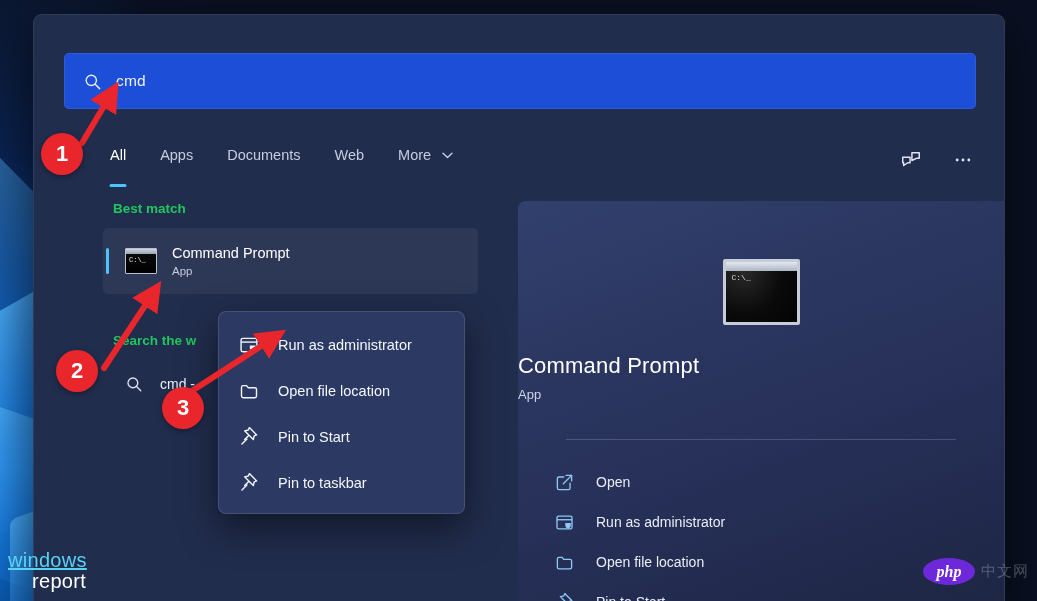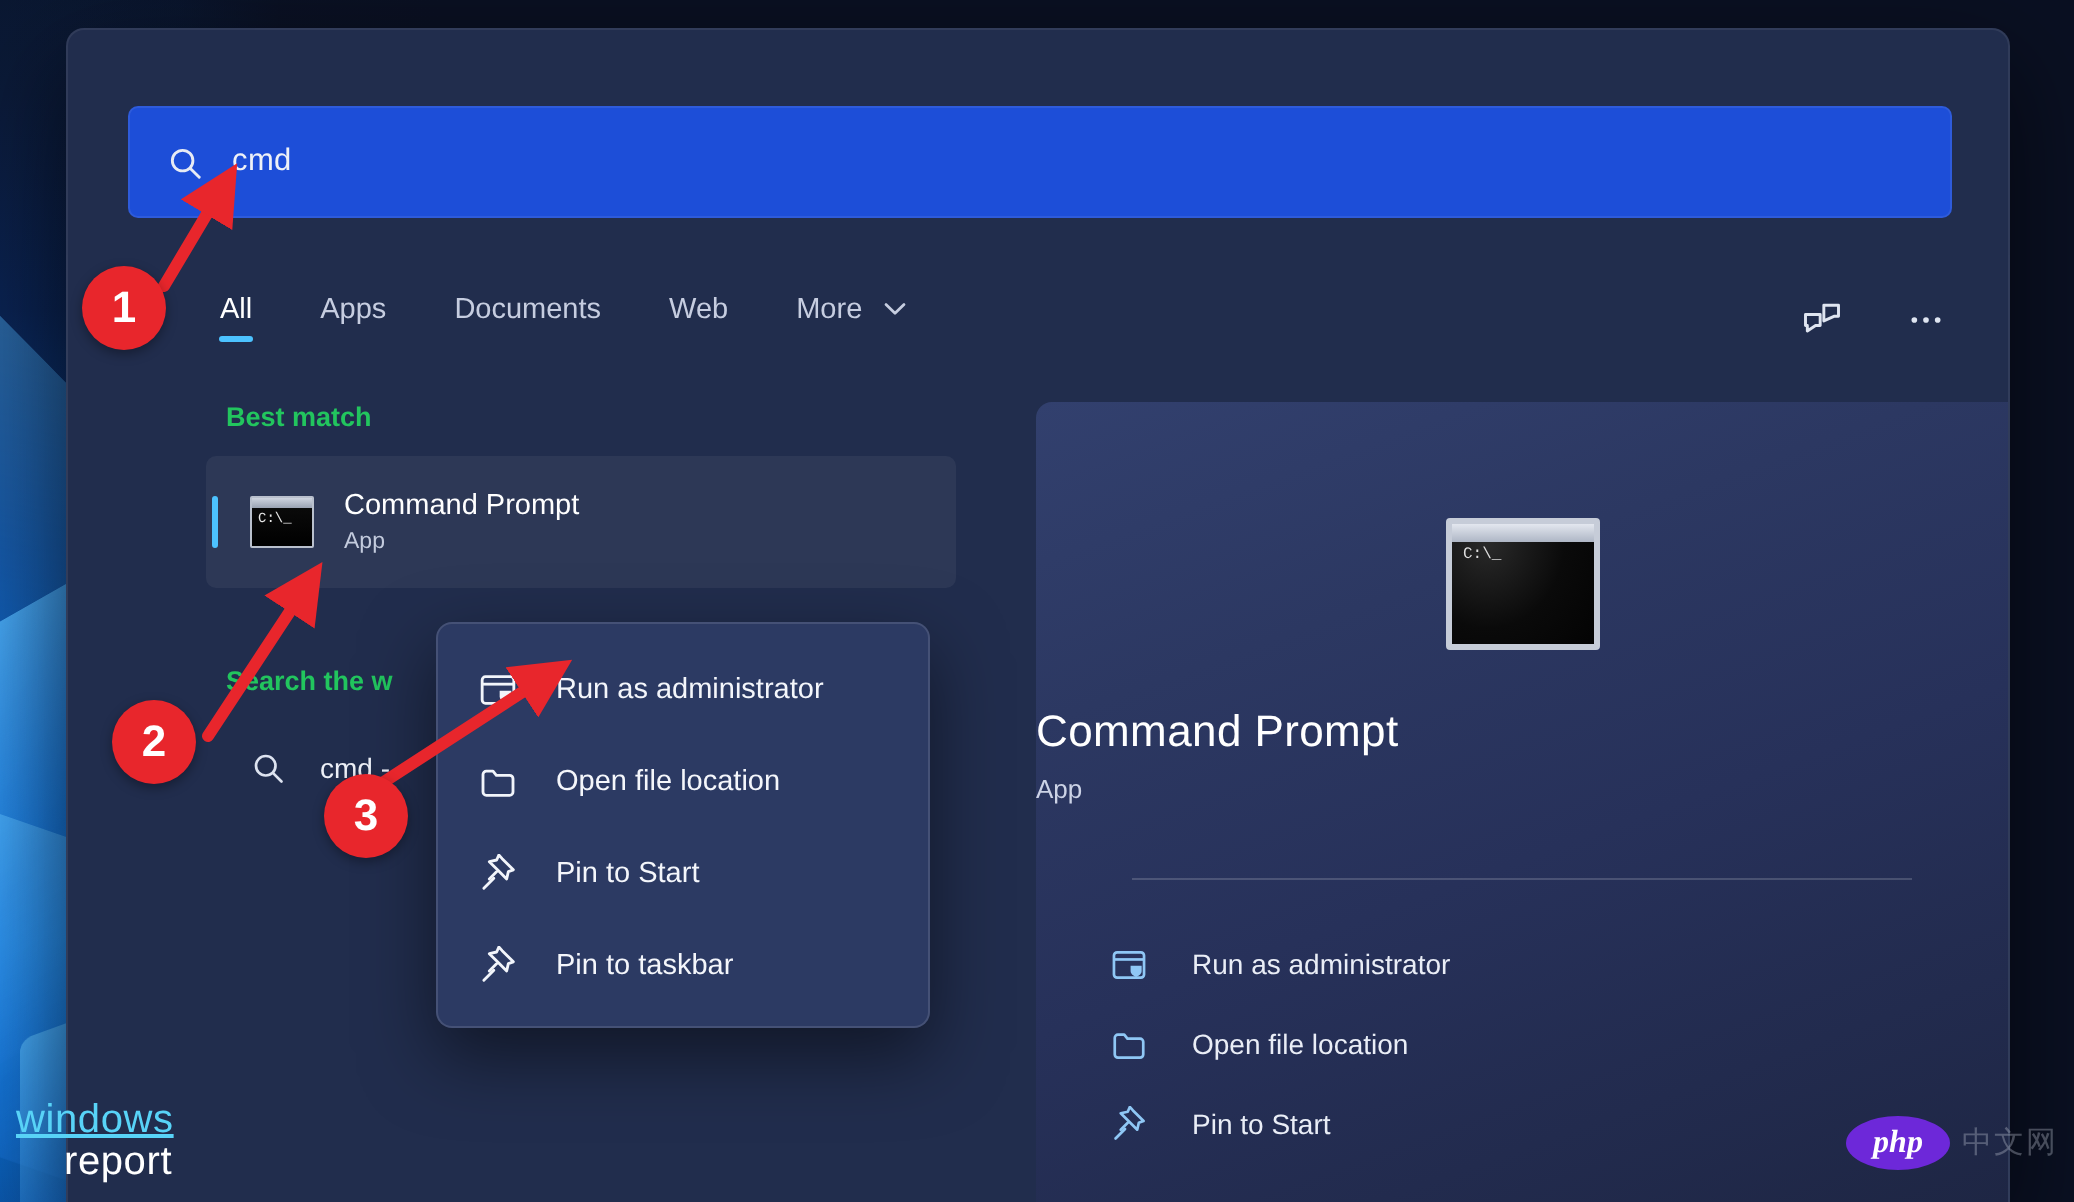--- a/index.html
+++ b/index.html
@@ -55,21 +55,21 @@
     gap: 14px;
   }
   #search-field .mag { flex: none; width:19px; height:19px; color:#e7ebf4; }
   #search-value { color: #eef1f7; font-size: 15.5px; letter-spacing: .2px; }
 
   
   #tabs {
     position: absolute; left: 76px; top: 132px;
     display: flex; align-items: flex-start; gap: 34px;
   }
-  .tab { position: relative; color: #c6cde0; font-size: 14.5px; padding-bottom: 8px; cursor: default; white-space: nowrap; }
+  .tab { position: relative; color: #c6cde0; font-size: 14.5px; padding-bottom: 24px; cursor: default; white-space: nowrap; }
   .tab.active { color: #ffffff; }
   .tab.active .tab-underline {
     position: absolute; left: 50%; transform: translateX(-50%);
     bottom: 0; width: 17px; height: 3px; border-radius: 2px; background: #4cc2ff;
   }
   .tab .chev { display:inline-block; margin-left:7px; vertical-align:1px; }
 
   #top-actions { position:absolute; right: 26px; top: 130px; display:flex; align-items:center; gap: 22px; }
   .top-icon { width: 30px; height: 30px; display:flex; align-items:center; justify-content:center; color:#dfe5f1; cursor:default; }
 
@@ -277,20 +277,30 @@
       <div class="big-cmd-icon">
         <span class="bar"></span>
           <span class="prompt">C:\_</span>
       </div>
       <div id="preview-title">Command Prompt</div>
       <div id="preview-sub">App</div>
     </div>
     <div id="preview-divider"></div>
     <div id="preview-actions">
 
+      <div class="pa-row">
+        <span class="pa-icon">
+          <svg width="19" height="19" viewBox="0 0 24 24" fill="none" stroke="currentColor" stroke-width="1.7">
+            <path d="M19 13v6a2 2 0 0 1-2 2H5a2 2 0 0 1-2-2V7a2 2 0 0 1 2-2h6" stroke-linecap="round"></path>
+            <path d="M14 3h7v7" stroke-linecap="round" stroke-linejoin="round"></path>
+              <path d="M10.5 13.5 21 3" stroke-linecap="round"></path>
+          </svg>
+        </span>
+        <span class="pa-label">Open</span>
+      </div>
 
       <div class="pa-row">
         <span class="pa-icon">
           <svg width="19" height="19" viewBox="0 0 24 24" fill="none" stroke="currentColor" stroke-width="1.7">
             <rect x="2.5" y="4" width="19" height="16" rx="2"></rect>
               <line x1="2.5" y1="8.5" x2="21.5" y2="8.5"></line>
             <path d="M13 12.5h7v3.2c0 2-1.7 3.2-3.5 4-1.8-.8-3.5-2-3.5-4v-3.2z" fill="currentColor" stroke="none"></path>
           </svg>
         </span>
         <span class="pa-label">Run as administrator</span>

